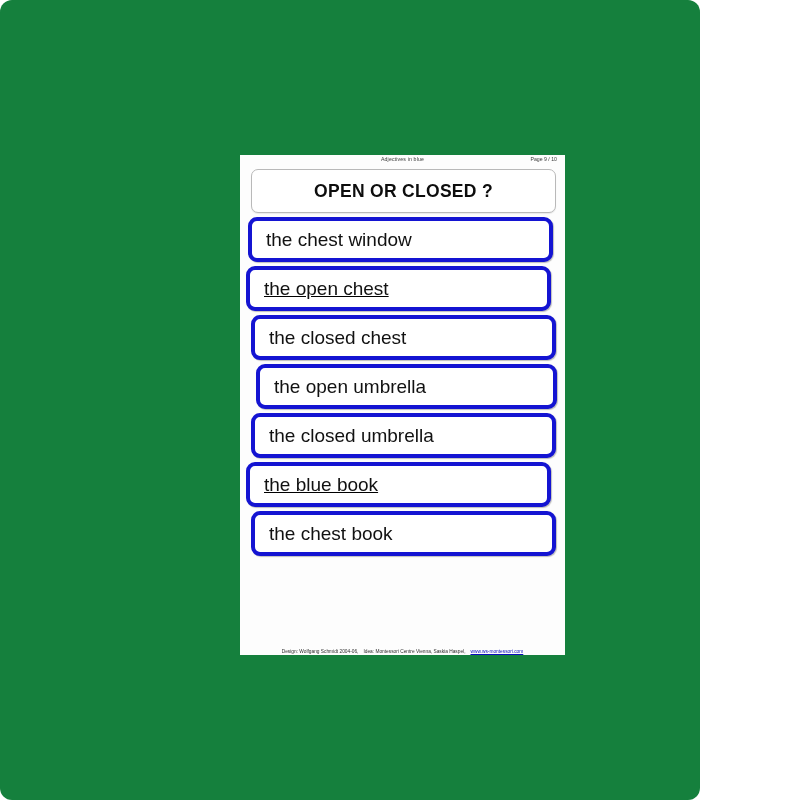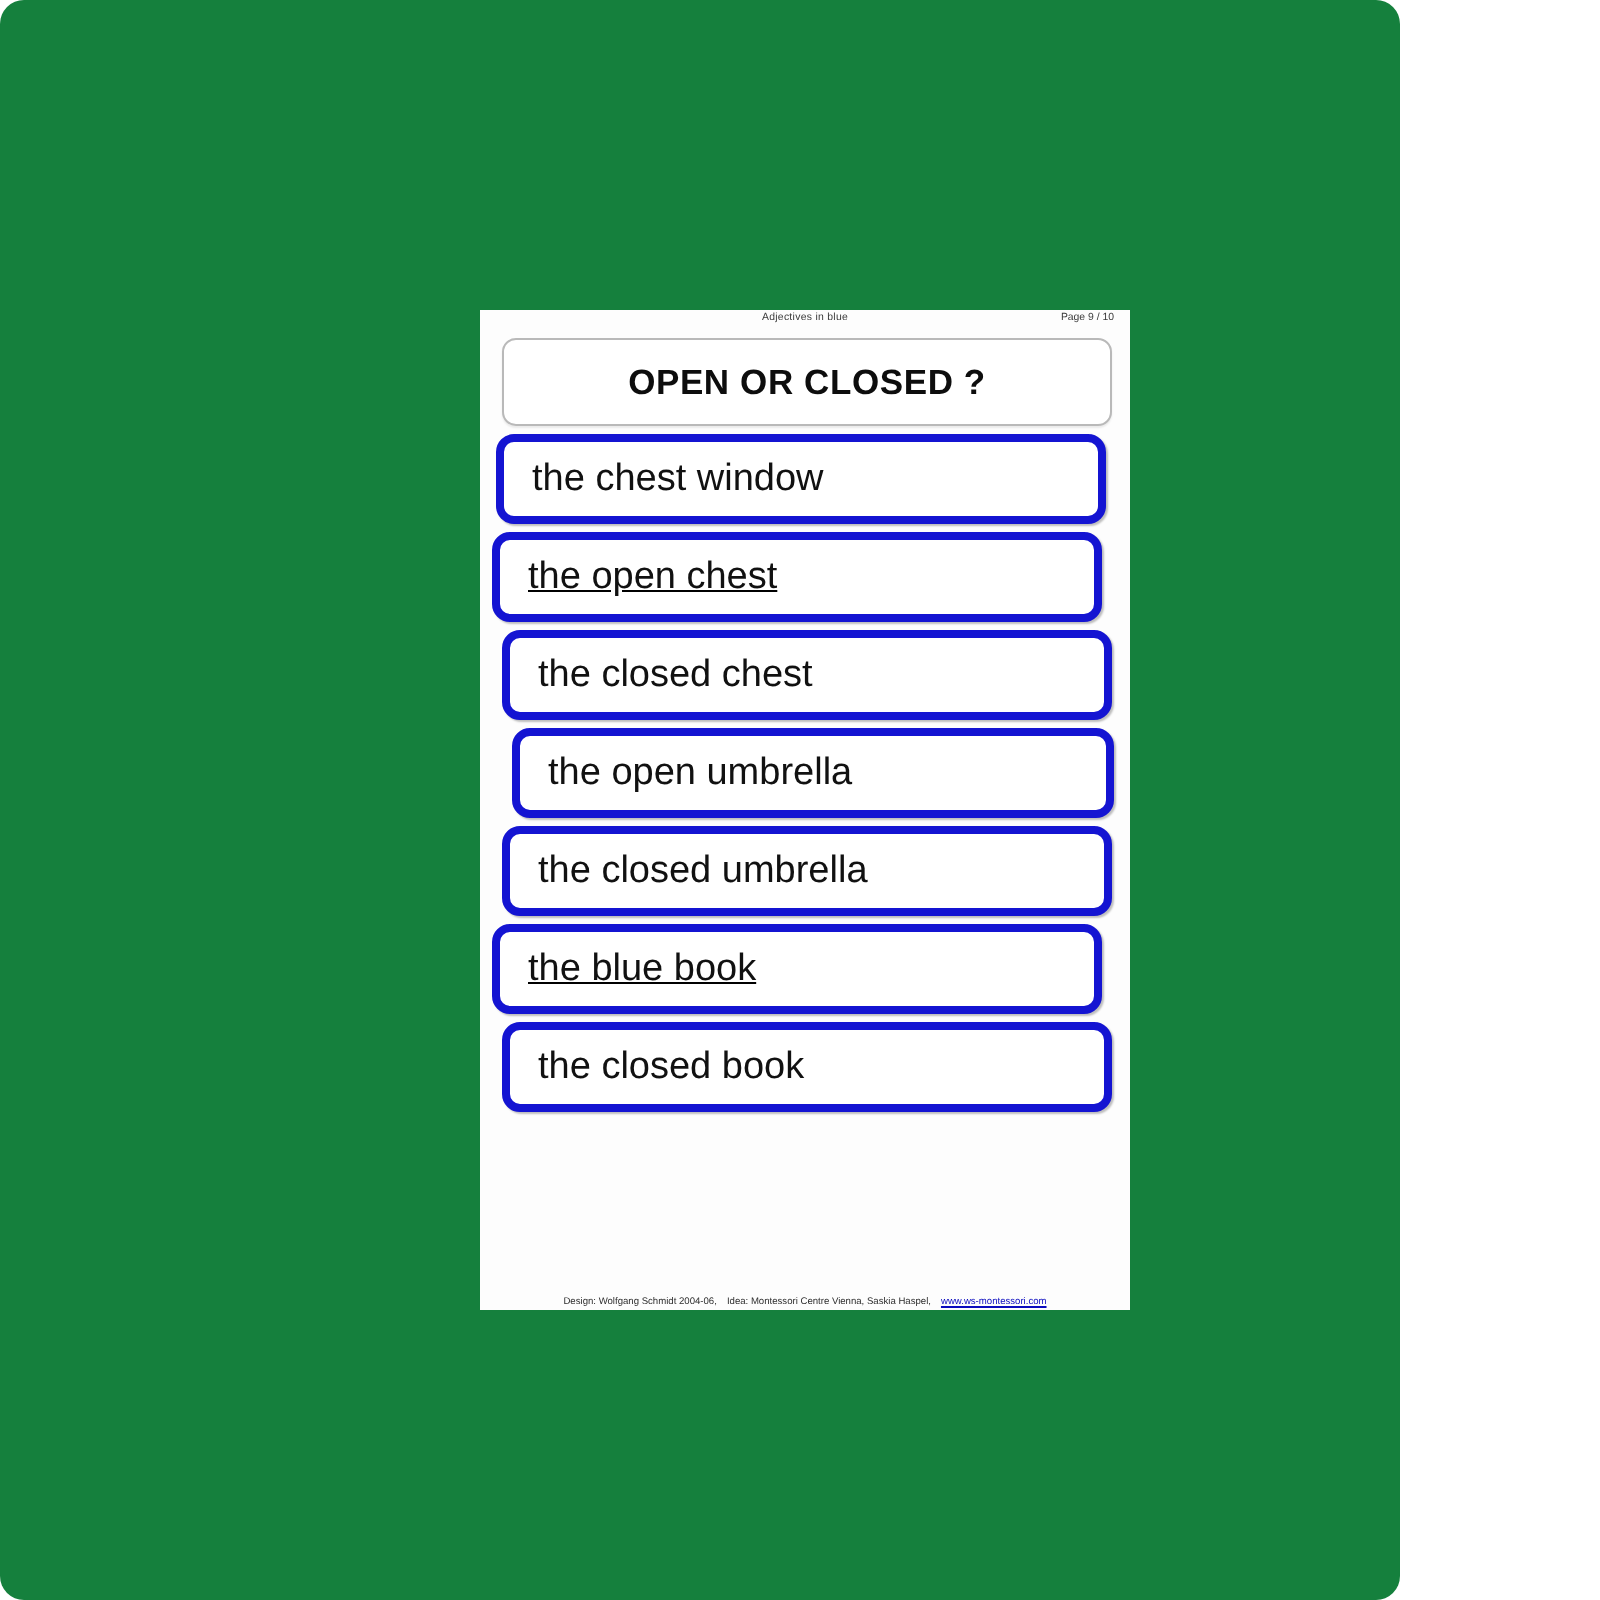--- a/index.html
+++ b/index.html
@@ -166,21 +166,21 @@
 
       <div class="card card-word off-b">
         <span class="card-text">the closed umbrella</span>
       </div>
 
       <div class="card card-word off-c">
         <span class="card-text">the blue book</span>
       </div>
 
       <div class="card card-word off-b">
-        <span class="card-text">the closed book</span>
+        <span class="card-text">the chest book</span>
       </div>
 
     </div>
 
     <div class="sheet-footer">
       <span>Design: Wolfgang Schmidt  2004-06,</span><span class="sep"></span><span>Idea:   Montessori  Centre Vienna,  Saskia Haspel,</span><span class="sep"></span><span class="footer-link">www.ws-montessori.com</span>
     </div>
 
   </div>
 

